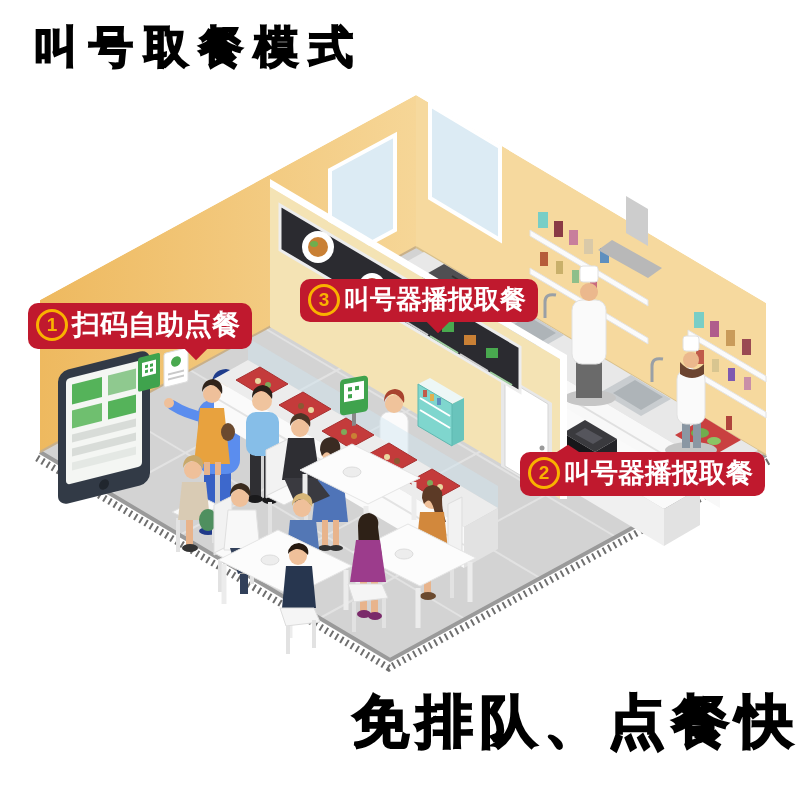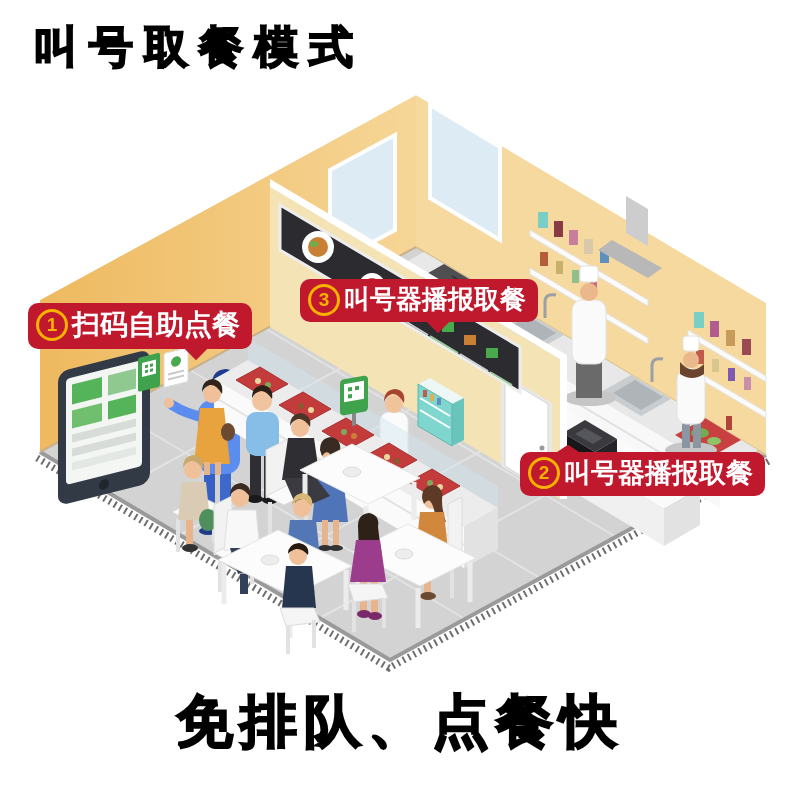--- a/index.html
+++ b/index.html
@@ -7,21 +7,21 @@
     width:800px;height:800px;position:relative;background:#ffffff;overflow:hidden;
     font-family:"Liberation Sans","DejaVu Sans",sans-serif;
   }
   .scene{position:absolute;left:0;top:0;width:800px;height:800px;}
   .page-title{
     position:absolute;left:34px;top:18px;z-index:10;
     font-size:44px;font-weight:bold;color:#000;letter-spacing:11px;
     -webkit-text-stroke:2px #000;white-space:nowrap;
   }
   .slogan{
-    position:absolute;left:0;right:0;top:684px;z-index:10;text-align:center;
+    position:absolute;left:0;right:0;top:684px;z-index:10;text-align:right;
     font-size:57px;font-weight:bold;color:#000;letter-spacing:7px;
     -webkit-text-stroke:2px #000;white-space:nowrap;
   }
   .badge{
     position:absolute;z-index:8;display:flex;align-items:center;
     background:#C0192E;color:#fff;border-radius:10px;
     padding:3px 12px 5px 8px;font-weight:bold;white-space:nowrap;
   }
   .badge .num{
     flex:0 0 auto;display:inline-block;width:26px;height:26px;margin-right:4px;

